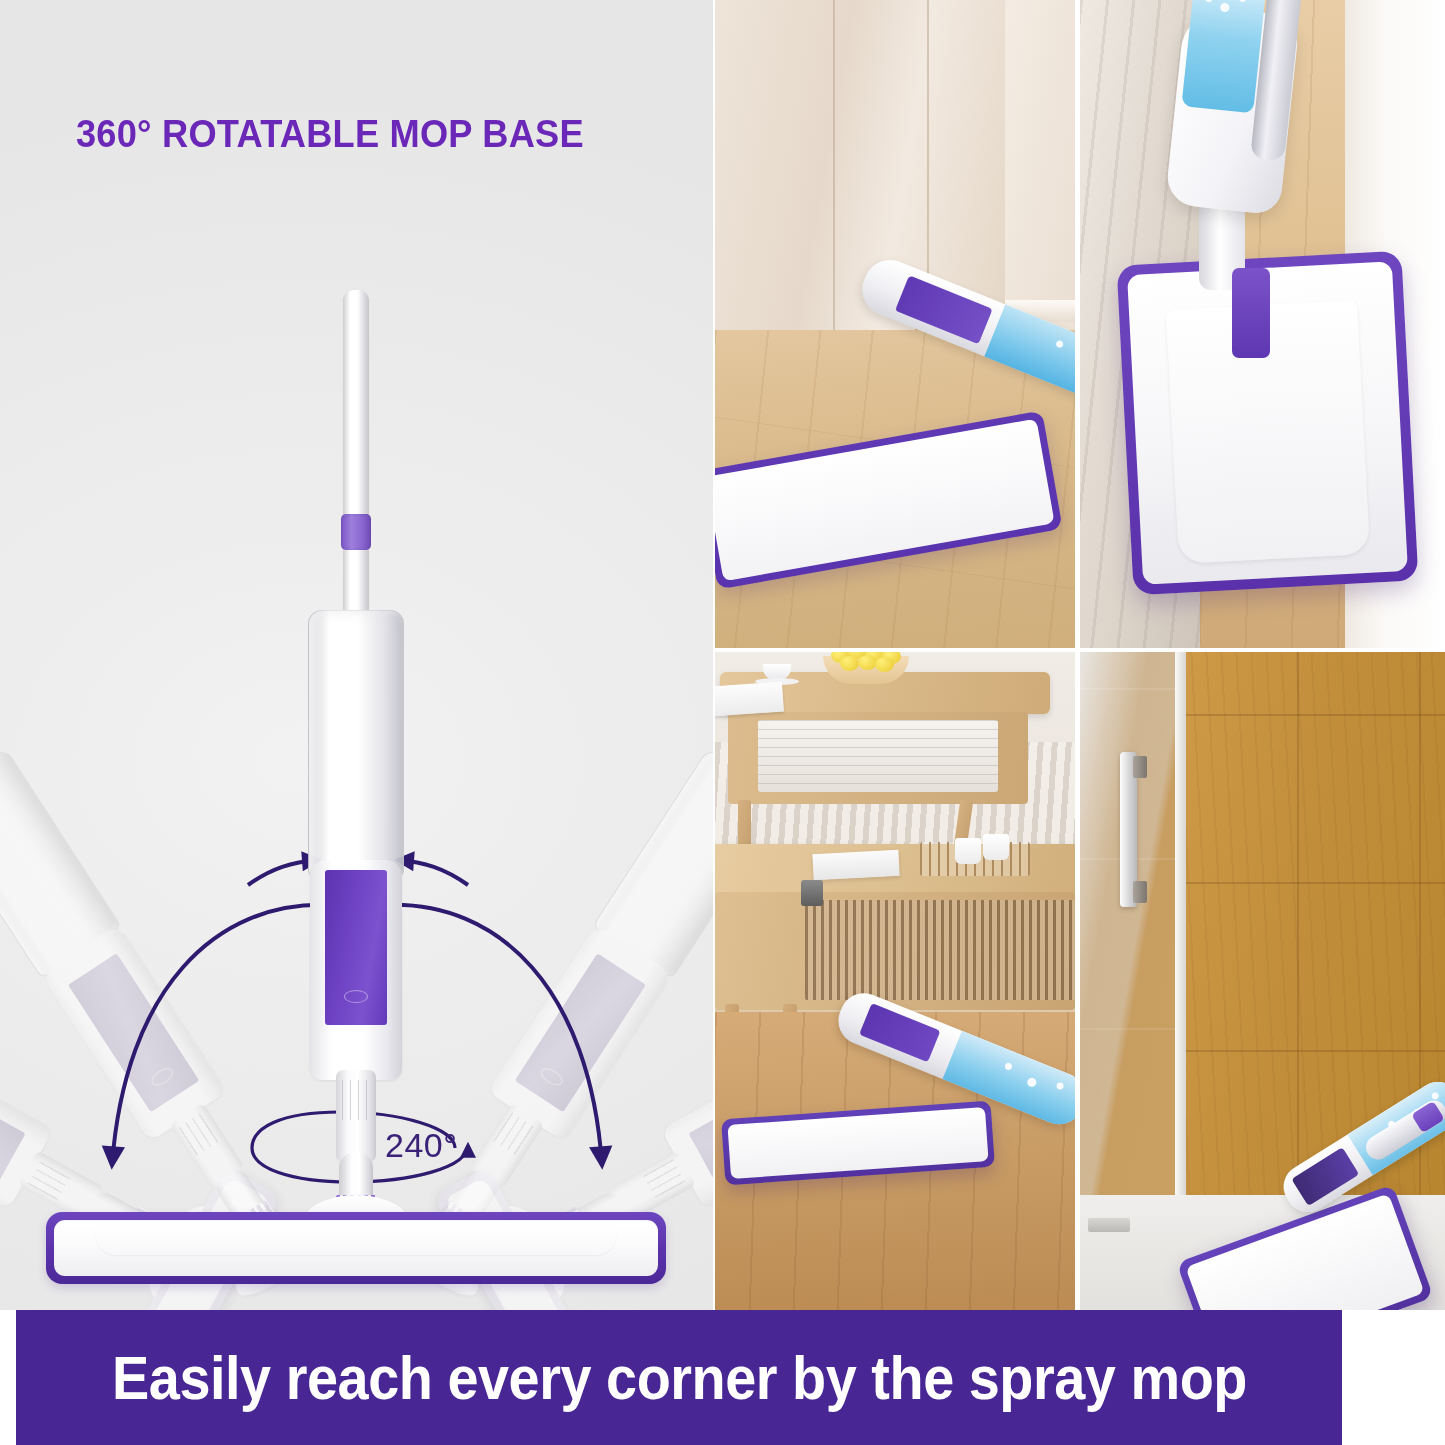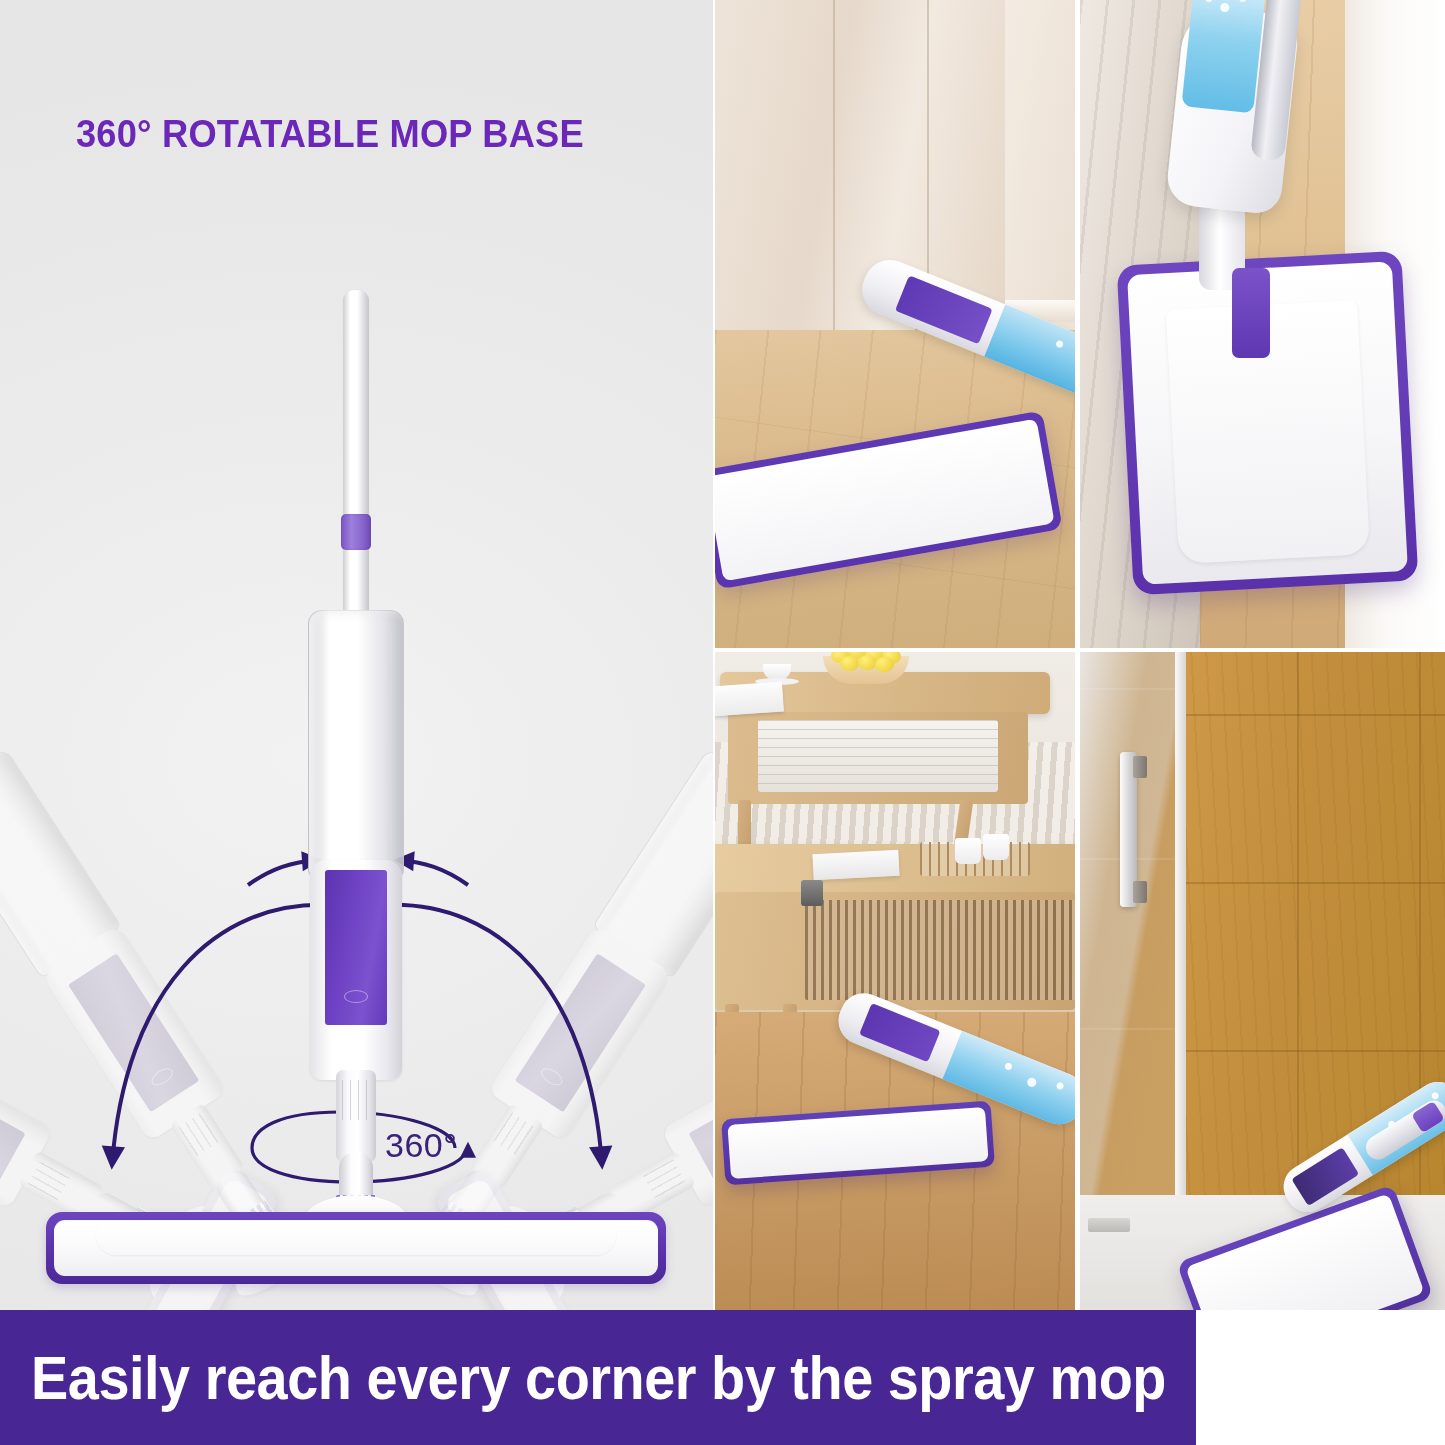--- a/index.html
+++ b/index.html
@@ -472,21 +472,21 @@
     background:linear-gradient(180deg,#8a64d2,#6a41bd);
   }
 
   
   .gut-v{ position:absolute; left:360px; top:0; width:5px; height:1310px; background:#fff; }
   .gut-h{ position:absolute; left:0; top:648px; width:730px; height:4px; background:#fff; }
   .gut-left{ position:absolute; left:713px; top:0; width:2px; height:1310px; background:#fff; }
 
   
   .banner{
-    position:absolute; left:0; top:1310px; width:1196px; height:135px;
+    position:absolute; left:16px; top:1310px; width:1326px; height:135px;
     background:#482694; display:flex; align-items:center; justify-content:center;
   }
   .banner-text{
     color:#ffffff; font-size:62px; font-weight:bold; letter-spacing:-0.5px;
     transform:scaleX(0.90); transform-origin:center;
     white-space:nowrap;
   }
 </style>
 </head>
 <body>
@@ -570,21 +570,21 @@
       <path d="M 385 905 C 500 900, 590 990, 602 1165" fill="none" stroke="#2E1A6E" stroke-width="4" marker-end="url(#ah)"></path>
 
       <path d="M 248 885 C 272 868, 292 862, 318 860" fill="none" stroke="#2E1A6E" stroke-width="4" marker-end="url(#ah2)"></path>
 
       <path d="M 468 885 C 444 868, 424 862, 398 860" fill="none" stroke="#2E1A6E" stroke-width="4" marker-end="url(#ah2)"></path>
 
       <path d="M 455 1148 C 455 1128, 400 1112, 340 1112 C 280 1112, 252 1128, 252 1148
                C 252 1168, 290 1182, 350 1182 C 410 1182, 468 1168, 468 1145" fill="none" stroke="#2E1A6E" stroke-width="3.2" marker-end="url(#ah2)"></path>
     </svg>
 
-    <div class="deg-label">360°</div>
+    <div class="deg-label">240°</div>
 
     <div class="mop" style="left:256px; top:290px; width:200px; height:960px;">
       <div class="pole" style="top:0; height:330px;"></div>
       <div class="pole-collar" style="top:224px;"></div>
       <div class="bottle" style="top:320px; height:268px;"></div>
       <div class="trigger-housing" style="top:570px; height:220px;"></div>
       <div class="trigger-pad" style="top:580px; width:62px; height:155px;"></div>
       <div class="trigger-logo" style="top:700px;"></div>
       <div class="neck" style="top:780px; height:92px;"></div>
       <div class="neck-ribs" style="top:790px; height:40px;"></div>

